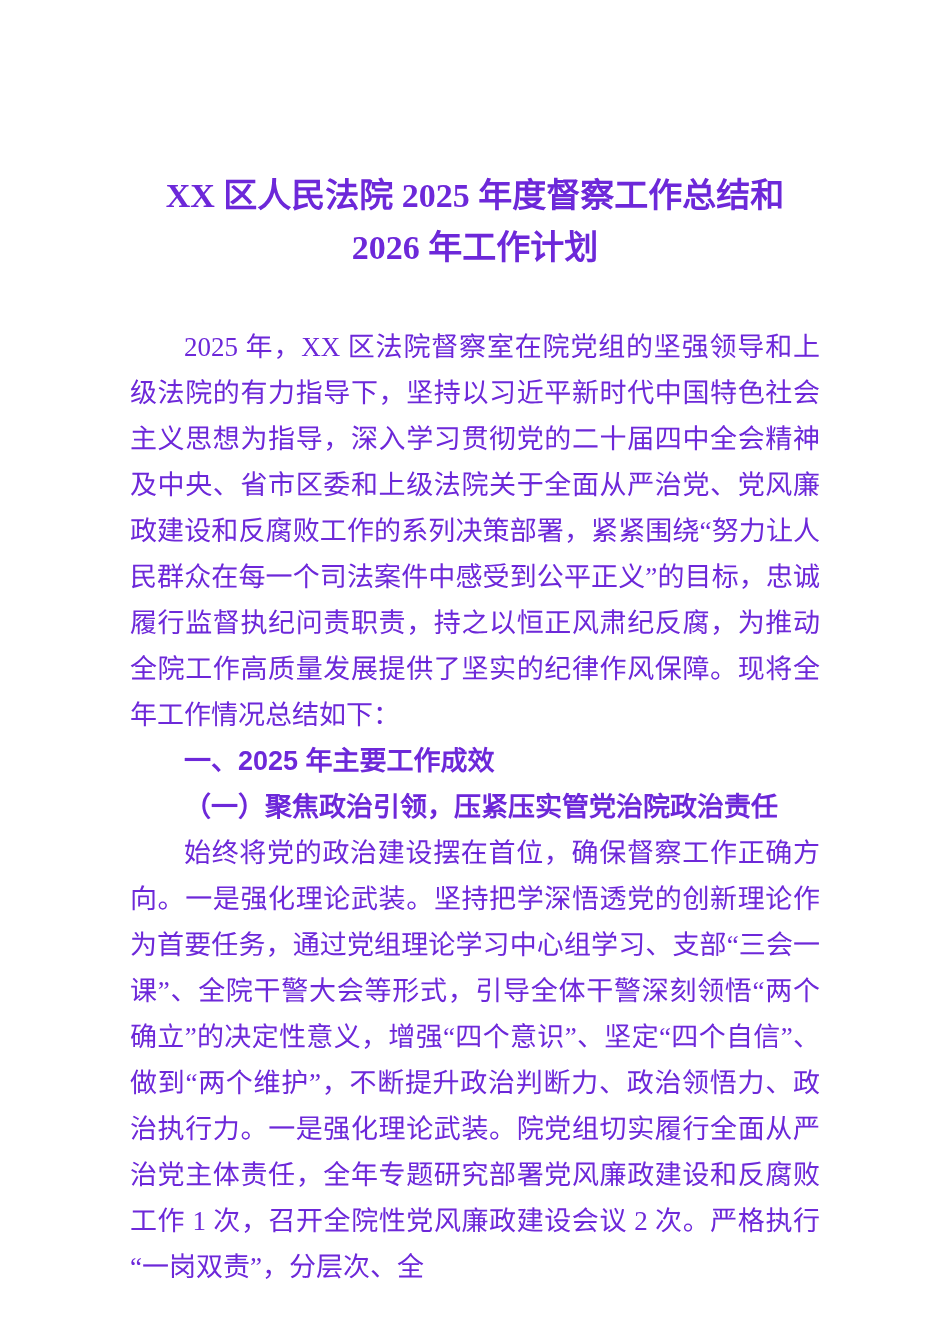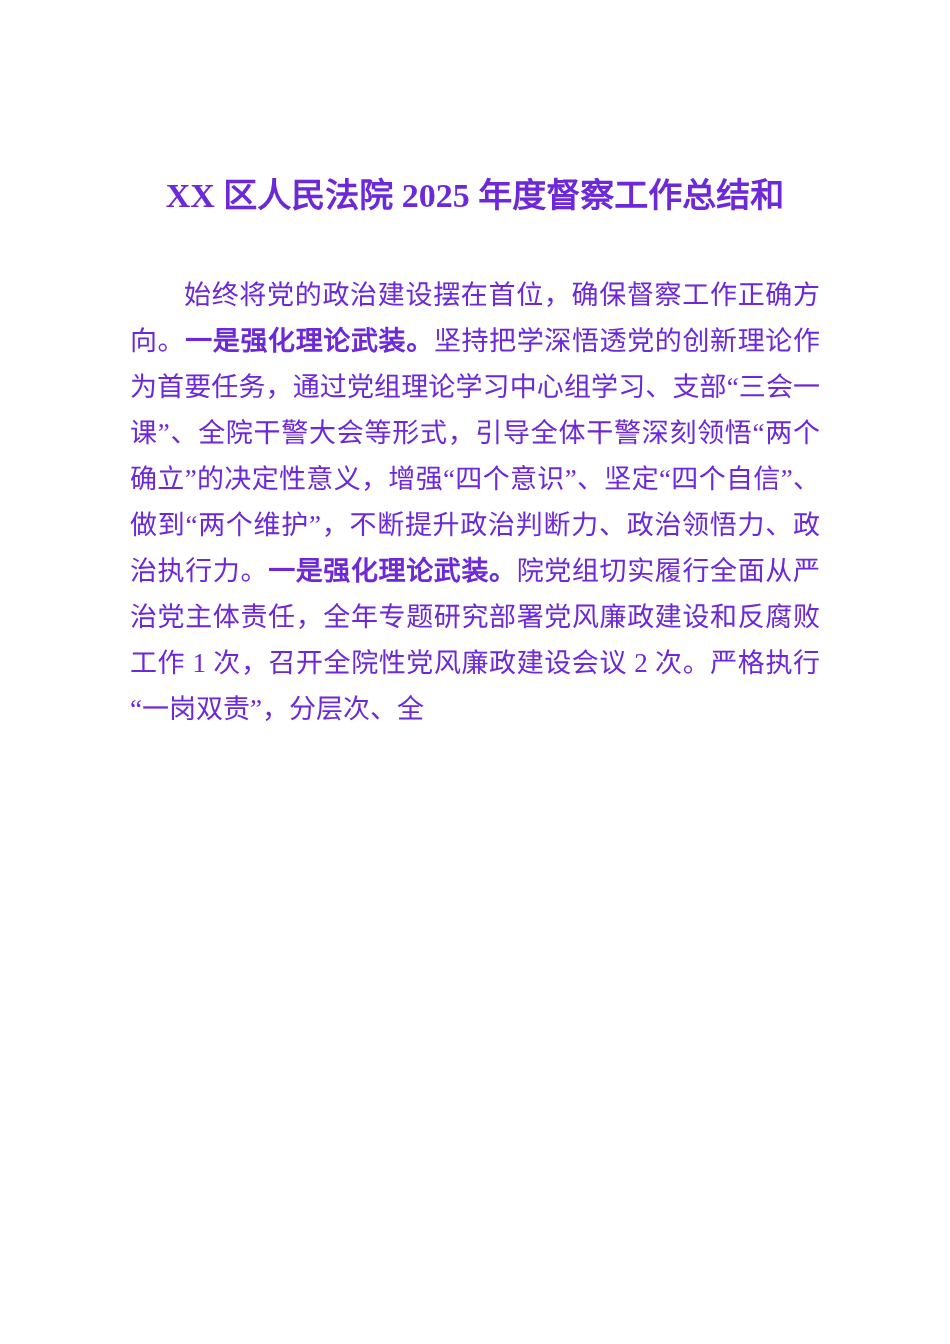--- a/index.html
+++ b/index.html
@@ -40,30 +40,34 @@
   }
   p.heading-1, p.heading-2 {
     margin: 0;
     font-size: 27px;
     line-height: 46px;
     font-weight: bold;
     text-indent: 2em;
     font-family: "Liberation Sans", "DejaVu Sans", sans-serif;
   }
   .bold-run {
-    font-weight: bold;
+    font-weight: normal;
   }
 </style>
 </head>
 <body>
 
 <div class="doc-page">
 
   <h1 class="doc-title">
     <span class="title-line">XX 区人民法院 2025 年度督察工作总结和</span>
+    <span class="title-line">2026 年工作计划</span>
   </h1>
 
+  <p class="body-para">2025 年，XX 区法院督察室在院党组的坚强领导和上级法院的有力指导下，坚持以习近平新时代中国特色社会主义思想为指导，深入学习贯彻党的二十届四中全会精神及中央、省市区委和上级法院关于全面从严治党、党风廉政建设和反腐败工作的系列决策部署，紧紧围绕“努力让人民群众在每一个司法案件中感受到公平正义”的目标，忠诚履行监督执纪问责职责，持之以恒正风肃纪反腐，为推动全院工作高质量发展提供了坚实的纪律作风保障。现将全年工作情况总结如下：</p>
 
+  <p class="heading-1">一、2025 年主要工作成效</p>
 
+  <p class="heading-2">（一）聚焦政治引领，压紧压实管党治院政治责任</p>
 
   <p class="body-para"><span>始终将党的政治建设摆在首位，确保督察工作正确方向。</span><span class="bold-run">一是强化理论武装。</span><span>坚持把学深悟透党的创新理论作为首要任务，通过党组理论学习中心组学习、支部“三会一课”、全院干警大会等形式，引导全体干警深刻领悟“两个确立”的决定性意义，增强“四个意识”、坚定“四个自信”、做到“两个维护”，不断提升政治判断力、政治领悟力、政治执行力。</span><span class="bold-run">一是强化理论武装。</span><span>院党组切实履行全面从严治党主体责任，全年专题研究部署党风廉政建设和反腐败工作 1 次，召开全院性党风廉政建设会议 2 次。严格执行“一岗双责”，分层次、全</span></p>
 
 </div>
 
 </body></html>

